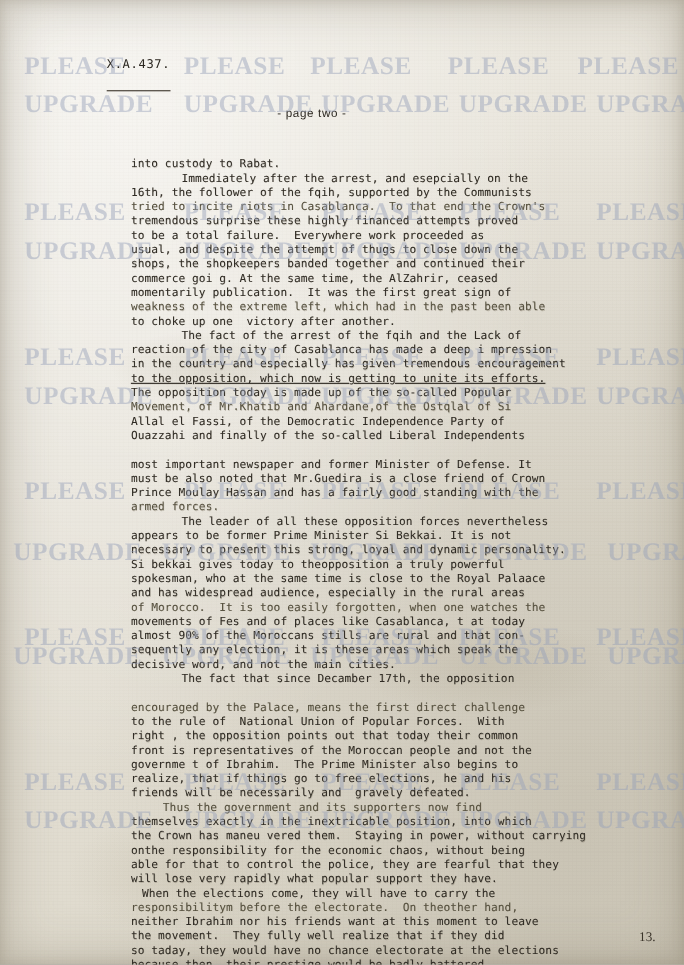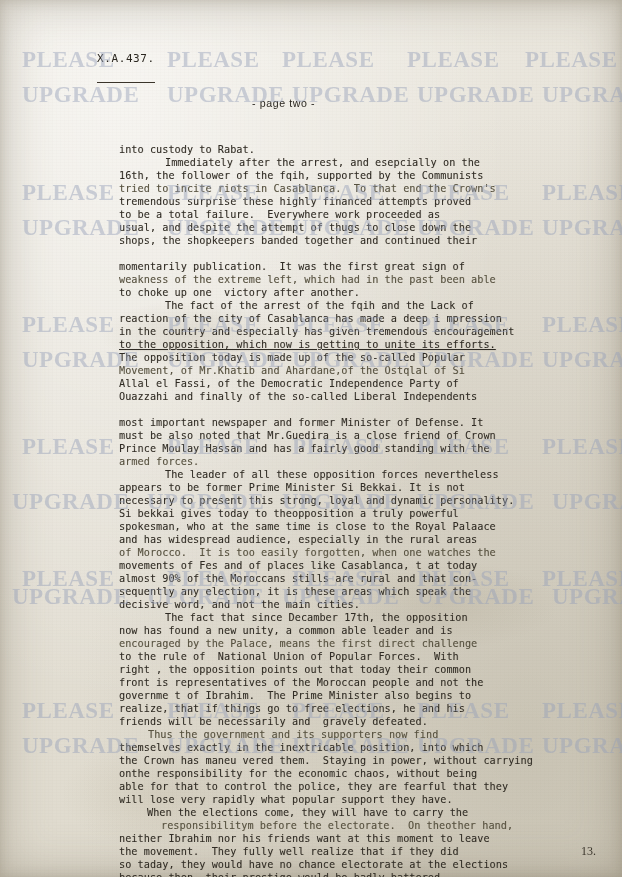--- a/index.html
+++ b/index.html
@@ -125,20 +125,21 @@
 
   <div id="typed">
       <div class="body-line" style="left: 119px; top: 143px;">into custody to Rabat.</div>
       <div class="body-line" style="left: 165px; top: 156px;">Immediately after the arrest, and esepcially on the</div>
       <div class="body-line" style="left: 119px; top: 169px;">16th, the follower of the fqih, supported by the Communists</div>
       <div class="body-line dim" style="left: 119px; top: 182px;">tried to incite riots in Casablanca.  To that end the Crown's</div>
       <div class="body-line" style="left: 119px; top: 195px;">tremendous surprise these highly financed attempts proved</div>
       <div class="body-line" style="left: 119px; top: 208px;">to be a total failure.  Everywhere work proceeded as</div>
       <div class="body-line" style="left: 119px; top: 221px;">usual, and despite the attempt of thugs to close down the</div>
       <div class="body-line" style="left: 119px; top: 234px;">shops, the shopkeepers banded together and continued their</div>
+      <div class="body-line" style="left: 119px; top: 247px;">commerce goi g. At the same time, the AlZahrir, ceased</div>
       <div class="body-line" style="left: 119px; top: 260px;">momentarily publication.  It was the first great sign of</div>
       <div class="body-line dim" style="left: 119px; top: 273px;">weakness of the extreme left, which had in the past been able</div>
       <div class="body-line" style="left: 119px; top: 286px;">to choke up one  victory after another.</div>
       <div class="body-line" style="left: 165px; top: 299px;">The fact of the arrest of the fqih and the Lack of</div>
       <div class="body-line" style="left: 119px; top: 312px;">reaction of the city of Casablanca has made a deep i mpression</div>
       <div class="body-line" style="left: 119px; top: 325px;">in the country and especially has given tremendous encouragement</div>
       <div class="body-line" style="left: 119px; top: 338px; text-decoration: underline;">to the opposition, which now is getting to unite its efforts.</div>
       <div class="body-line" style="left: 119px; top: 351px;">The opposition today is made up of the so-called Popular</div>
       <div class="body-line dim" style="left: 119px; top: 364px;">Movement, of Mr.Khatib and Ahardane,of the Ostqlal of Si</div>
       <div class="body-line" style="left: 119px; top: 377px;">Allal el Fassi, of the Democratic Independence Party of</div>
@@ -152,36 +153,35 @@
       <div class="body-line" style="left: 119px; top: 494px;">necessary to present this strong, loyal and dynamic personality.</div>
       <div class="body-line" style="left: 119px; top: 507px;">Si bekkai gives today to theopposition a truly powerful</div>
       <div class="body-line" style="left: 119px; top: 520px;">spokesman, who at the same time is close to the Royal Palaace</div>
       <div class="body-line" style="left: 119px; top: 533px;">and has widespread audience, especially in the rural areas</div>
       <div class="body-line dim" style="left: 119px; top: 546px;">of Morocco.  It is too easily forgotten, when one watches the</div>
       <div class="body-line" style="left: 119px; top: 559px;">movements of Fes and of places like Casablanca, t at today</div>
       <div class="body-line" style="left: 119px; top: 572px;">almost 90% of the Moroccans stills are rural and that con-</div>
       <div class="body-line" style="left: 119px; top: 585px;">sequently any election, it is these areas which speak the</div>
       <div class="body-line" style="left: 119px; top: 598px;">decisive word, and not the main cities.</div>
       <div class="body-line" style="left: 165px; top: 611px;">The fact that since Decamber 17th, the opposition</div>
-      <div class="body-line" style="left: 119px; top: 624px;">now has found a new unity, a common able leader and is</div>
       <div class="body-line dim" style="left: 119px; top: 637px;">encouraged by the Palace, means the first direct challenge</div>
       <div class="body-line" style="left: 119px; top: 650px;">to the rule of  National Union of Popular Forces.  With</div>
       <div class="body-line" style="left: 119px; top: 663px;">right , the opposition points out that today their common</div>
       <div class="body-line" style="left: 119px; top: 676px;">front is representatives of the Moroccan people and not the</div>
       <div class="body-line" style="left: 119px; top: 689px;">governme t of Ibrahim.  The Prime Minister also begins to</div>
       <div class="body-line" style="left: 119px; top: 702px;">realize, that if things go to free elections, he and his</div>
       <div class="body-line" style="left: 119px; top: 715px;">friends will be necessarily and  gravely defeated.</div>
       <div class="body-line dim" style="left: 148px; top: 728px;">Thus the government and its supporters now find</div>
       <div class="body-line" style="left: 119px; top: 741px;">themselves exactly in the inextricable position, into which</div>
       <div class="body-line" style="left: 119px; top: 754px;">the Crown has maneu vered them.  Staying in power, without carrying</div>
       <div class="body-line" style="left: 119px; top: 767px;">onthe responsibility for the economic chaos, without being</div>
       <div class="body-line" style="left: 119px; top: 780px;">able for that to control the police, they are fearful that they</div>
       <div class="body-line" style="left: 119px; top: 793px;">will lose very rapidly what popular support they have.</div>
-      <div class="body-line" style="left: 129px; top: 806px; padding-left: 18px;">When the elections come, they will have to carry the</div>
-      <div class="body-line dim" style="left: 119px; top: 819px; margin-left: 42px;">responsibilitym before the electorate.  On theother hand,</div>
+      <div class="body-line" style="left: 111px; top: 806px; padding-left: 18px;">When the elections come, they will have to carry the</div>
+      <div class="body-line dim" style="left: 119px; top: 819px;">responsibilitym before the electorate.  On theother hand,</div>
       <div class="body-line" style="left: 119px; top: 832px;">neither Ibrahim nor his friends want at this moment to leave</div>
       <div class="body-line" style="left: 119px; top: 845px;">the movement.  They fully well realize that if they did</div>
       <div class="body-line" style="left: 119px; top: 858px;">so taday, they would have no chance electorate at the elections</div>
       <div class="body-line" style="left: 119px; top: 871px;">because then, their prestige would be badly battered.</div>
     </div>
 
   <div id="watermark">
       <div class="wm" style="left: 22px; top: 47px; color: rgb(150, 160, 185); opacity: 0.45;">PLEASE</div>
       <div class="wm" style="left: 167px; top: 47px; color: rgb(150, 160, 185); opacity: 0.45;">PLEASE</div>
       <div class="wm" style="left: 282px; top: 47px; color: rgb(150, 160, 185); opacity: 0.45;">PLEASE</div>

